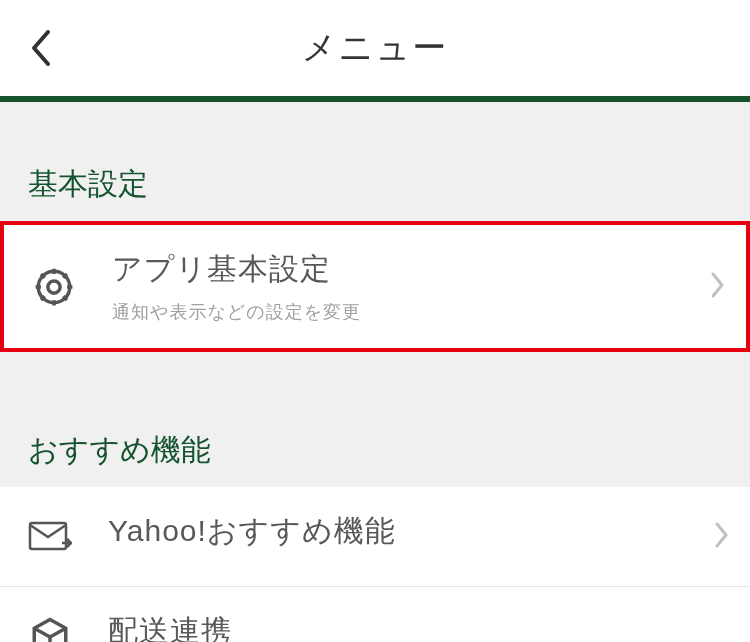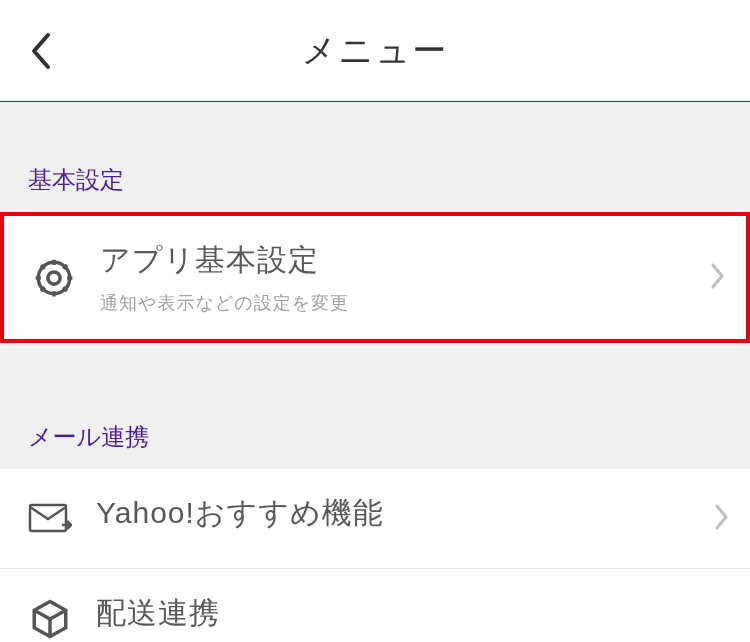--- a/index.html
+++ b/index.html
@@ -13,21 +13,21 @@
       width: 750px;
       height: 642px;
       overflow: hidden;
     }
     .header {
       background: #ffffff;
       height: 102px;
       display: flex;
       align-items: center;
       position: relative;
-      border-bottom: 1px solid #14532d;
+      border-bottom: 6px solid #14532d;
     }
     .back-button {
       position: absolute;
       left: 20px;
       top: 50%;
       transform: translateY(-50%);
       width: 40px;
       height: 40px;
       display: flex;
       align-items: center;
@@ -37,32 +37,33 @@
     .header-title {
       flex: 1;
       text-align: center;
       font-size: 34px;
       font-weight: 500;
       color: #333;
       letter-spacing: 2px;
     }
     .section-header {
       padding: 62px 28px 16px 28px;
-      font-size: 24px;
-      color: #4c1d95;
+      font-size: 30px;
+      color: #14532d;
       font-weight: 400;
     }
     .list-item {
       background: #ffffff;
       display: flex;
       align-items: center;
       padding: 24px 20px 24px 28px;
       border-bottom: 1px solid #e5e5e5;
       cursor: pointer;
       position: relative;
+      gap: 12px;
     }
     .list-item.highlighted {
       border: 4px solid #e60012;
       border-left-width: 4px;
       border-right-width: 4px;
     }
     .list-item-icon {
       width: 44px;
       height: 44px;
       display: flex;
@@ -121,21 +122,21 @@
     <div class="list-item-title">アプリ基本設定</div>
     <div class="list-item-subtitle">通知や表示などの設定を変更</div>
   </div>
   <div class="chevron-right">
     <svg width="16" height="28" viewBox="0 0 16 28" fill="none" stroke="#c0c0c0" stroke-width="3" stroke-linecap="round" stroke-linejoin="round">
       <polyline points="3,3 12,14 3,25"></polyline>
     </svg>
   </div>
 </div>
 
-<div class="section-header second">メール連携</div>
+<div class="section-header second">おすすめ機能</div>
 
 <div class="list-item">
   <div class="list-item-icon">
     <svg width="44" height="36" viewBox="0 0 44 36" fill="none" stroke="#555" stroke-width="2.5">
       <rect x="2" y="4" width="36" height="26" rx="2"></rect>
       <polyline points="2,6 20,18 38,6"></polyline>
       <path d="M34 24 L42 24 M39 20 L43 24 L39 28" stroke-width="2.5"></path>
     </svg>
   </div>
   <div class="list-item-content">

